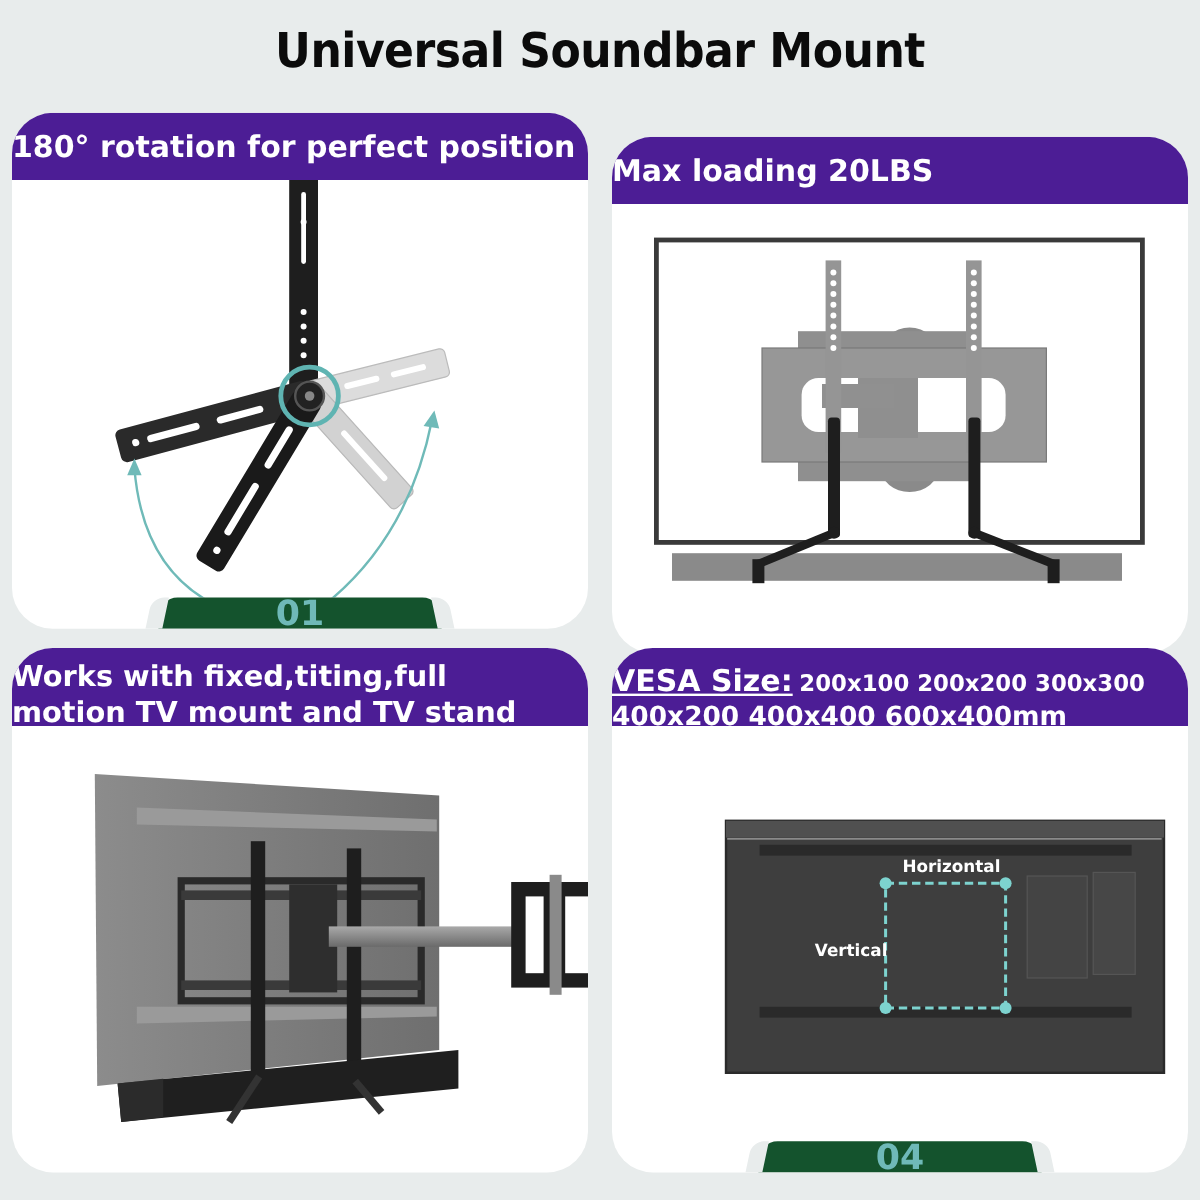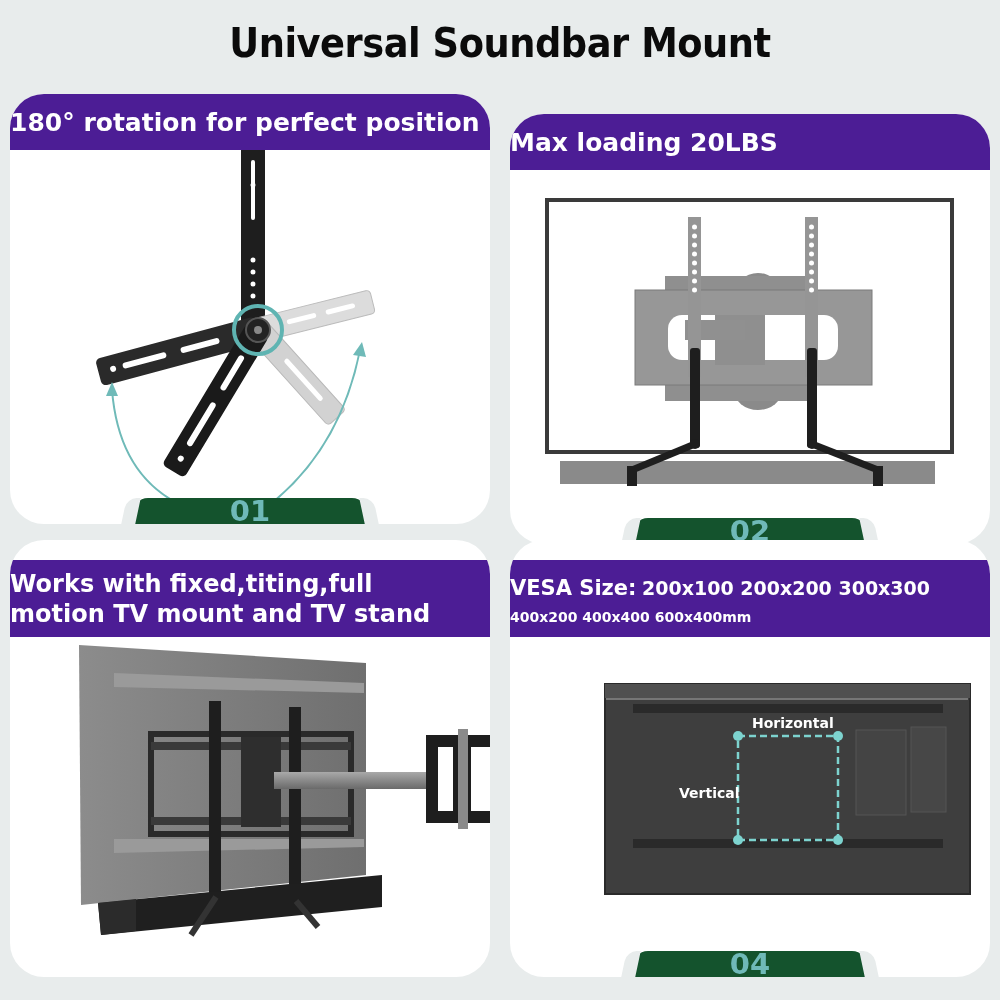--- a/index.html
+++ b/index.html
@@ -20,28 +20,28 @@
   .p2 { left: 510px; top: 94px; height: 430px; margin-top: 20px; }
   .p3 { left: 10px; top: 540px; height: 437px; }
   .p4 { left: 510px; top: 540px; height: 437px; }
 
   .panel-header {
     position: absolute; left: 0; top: 0; width: 100%;
     background: #4c1d95; color: #ffffff; text-align: left;
     font-weight: bold;
   }
   .p1 .panel-header, .p2 .panel-header { height: 56px; font-size: 25px; line-height: 58px; }
-  .p3 .panel-header, .p4 .panel-header { height: 77px; margin-top: 20px; }
+  .p3 .panel-header, .p4 .panel-header { height: 65px; }
   .p3 .panel-header { font-size: 24px; line-height: 30px; padding-top: 9px; }
   .hdr-line { display: block; white-space: nowrap; }
   .p4 .panel-header { padding-top: 12px; }
   .vesa-l1 { display: block; line-height: 32px; white-space: nowrap; }
-  .vesa-label { font-size: 21px; }
+  .vesa-label { font-size: 25px; text-decoration: underline; }
   .vesa-sizes { font-size: 19px; }
-  .vesa-l2 { display: block; font-size: 14px; line-height: 22px; white-space: nowrap; }
+  .vesa-l2 { display: block; font-size: 22px; line-height: 22px; white-space: nowrap; text-decoration: underline; }
 
   .panel-tab {
     position: absolute; bottom: 0; left: 122px; width: 236px; height: 26px;
     background: #14532d; border-radius: 16px 16px 0 0;
     text-align: center; font-weight: bold; font-size: 29px; color: #6fb9b8;
     line-height: 26px;
   }
   .panel-tab::before, .panel-tab::after {
     content: ""; position: absolute; bottom: 0; width: 14px; height: 26px; background: #e8ecec;
   }
@@ -160,21 +160,20 @@
       <rect x="180" y="178" width="10" height="100" rx="3" fill="#1e1e1e"></rect>
       <rect x="297" y="178" width="10" height="100" rx="3" fill="#1e1e1e"></rect>
       <line x1="185" y1="274" x2="122" y2="300" stroke="#1e1e1e" stroke-width="7"></line>
       <line x1="302" y1="274" x2="368" y2="300" stroke="#1e1e1e" stroke-width="7"></line>
       <rect x="117" y="296" width="10" height="20" fill="#1e1e1e"></rect>
       <rect x="363" y="296" width="10" height="20" fill="#1e1e1e"></rect>
       <circle cx="185" cy="274" r="5" fill="#1e1e1e"></circle>
       <circle cx="302" cy="274" r="5" fill="#1e1e1e"></circle>
     </svg>
   </div>
-  <div class="panel-tab">02</div>
 </div>
 
 <div class="panel p3">
   <div class="panel-header">
     <span class="hdr-line">Works with fixed,titing,full</span>
     <span class="hdr-line">motion TV mount and TV stand</span>
   </div>
   <div class="illus">
     <svg width="480" height="334" viewBox="0 0 480 334">
       <defs>

